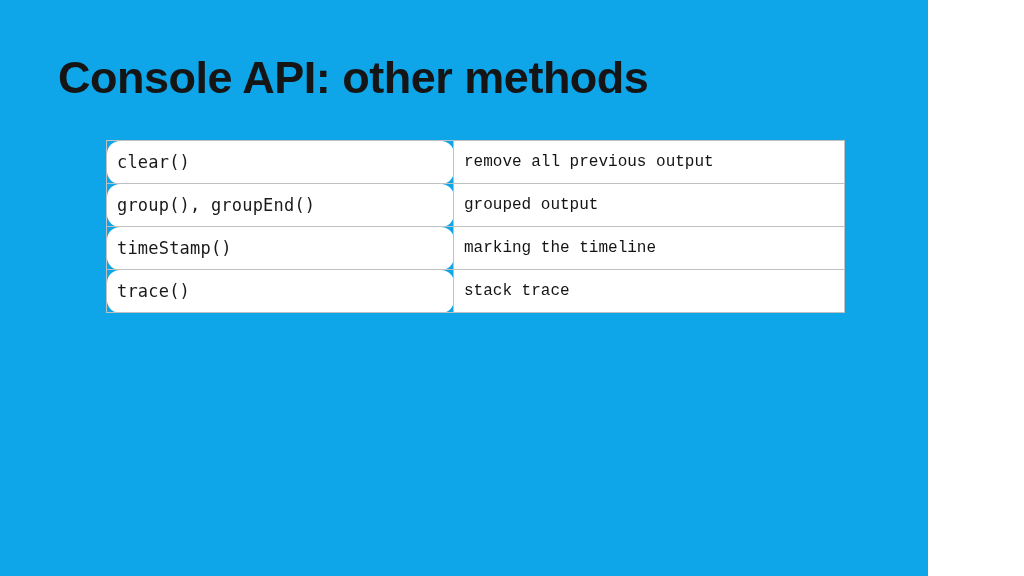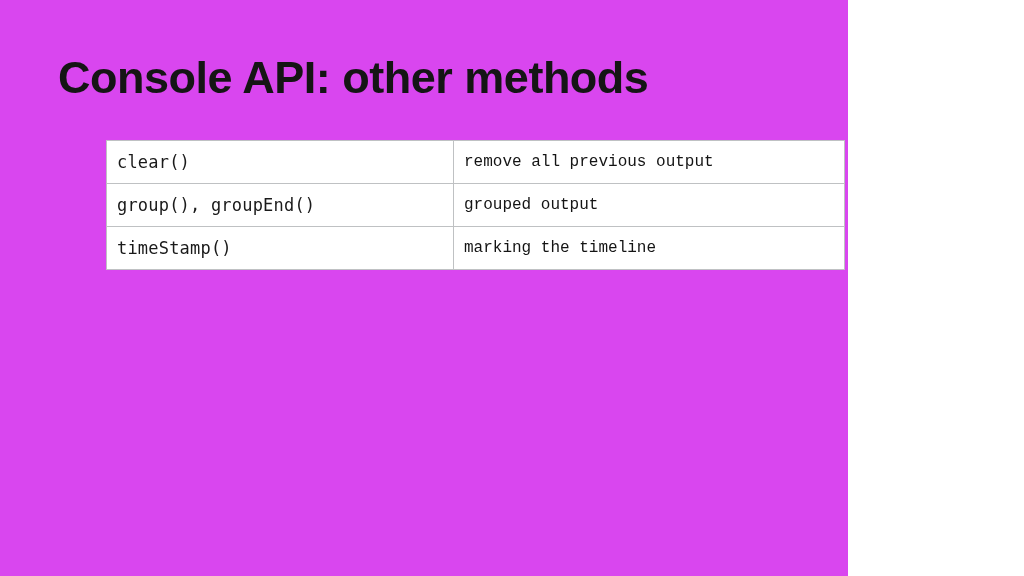--- a/index.html
+++ b/index.html
@@ -2,23 +2,23 @@
 <html><head>
 <meta charset="utf-8">
 <style>
   html, body {
     margin: 0;
     padding: 0;
     background: #ffffff;
   }
   .slide {
     position: relative;
-    width: 848px;
+    width: 928px;
     height: 576px;
-    background: #d946ef;
+    background: #0ea5e9;
     overflow: hidden;
     font-family: "Liberation Sans", sans-serif;
   }
   .slide-title {
     position: absolute;
     left: 58px;
     top: 55px;
     margin: 0;
     font-family: "Liberation Sans", sans-serif;
     font-weight: 700;
@@ -43,20 +43,21 @@
     padding: 0 6px 0 10px;
     background: #ffffff;
   }
   td.method-cell {
     width: 330px;
     font-family: "DejaVu Sans Mono", "Liberation Mono", monospace;
     font-size: 17px;
     letter-spacing: 0.2px;
     color: #1a1a1a;
     white-space: nowrap;
+    border-radius: 13px;
   }
   td.desc-cell {
     width: 374px;
     font-family: Liberation Mono, monospace;
     font-size: 16px;
     color: #141414;
     white-space: nowrap;
   }
 </style>
 </head>
@@ -73,16 +74,20 @@
         <td class="desc-cell">remove all previous output</td>
       </tr>
       <tr>
         <td class="method-cell">group(), groupEnd()</td>
         <td class="desc-cell">grouped output</td>
       </tr>
       <tr>
         <td class="method-cell">timeStamp()</td>
         <td class="desc-cell">marking the timeline</td>
       </tr>
+      <tr>
+        <td class="method-cell">trace()</td>
+        <td class="desc-cell">stack trace</td>
+      </tr>
     </tbody>
   </table>
 
 </div>
 
 </body></html>

